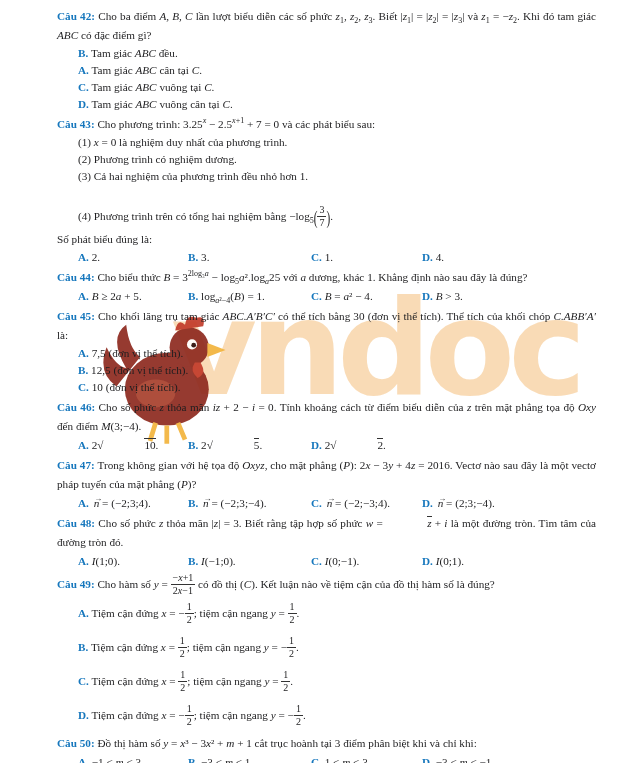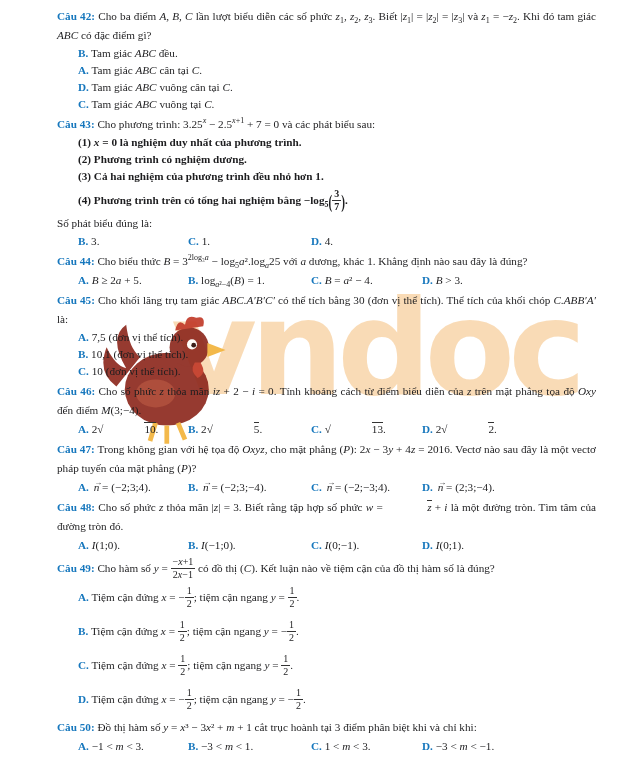--- a/index.html
+++ b/index.html
@@ -11,22 +11,22 @@
         font-family:"DejaVu Sans",sans-serif;font-weight:bold;font-size:132px;line-height:1;
         letter-spacing:-7px;color:rgba(246,197,137,0.62);user-select:none;text-align:center;}
   .mascot{position:absolute;left:94px;top:308px;width:140px;height:140px;z-index:1;opacity:.92;}
   .content{position:relative;z-index:2;}
   .q{margin-bottom:2px;}
   .qt{line-height:19px;text-align:justify;}
   .qlabel{color:#1677bd;font-weight:bold;margin-top:24px;}
   .okey{color:#1677bd;font-weight:bold;}
   .opt{line-height:17px;padding-left:21px;}
   .opt.tall{padding:5px 0 5px 21px;}
-  .stmt{line-height:17px;padding-left:21px;text-align:justify;font-weight:bold;}
-  .stmt.tall{padding:3px 0 3px 21px;}
+  .stmt{line-height:17px;padding-left:21px;text-align:justify;}
+  .stmt.tall{padding:3px 0 3px 21px;margin-top:16px;}
   .footer-line{line-height:17px;}
   .orow{display:grid;grid-template-columns:110px 123px 111px 1fr;padding-left:21px;line-height:18px;}
   sup{font-size:8px;line-height:0;vertical-align:super;}
   sub{font-size:8px;line-height:0;vertical-align:sub;}
   .frac{display:inline-block;vertical-align:-0.55em;text-align:center;font-size:10px;line-height:1.15;}
   .frac .fn{display:block;border-bottom:1px solid #333;padding:0 2px;}
   .frac .fd{display:block;padding:0 2px;}
   .ol{border-top:1px solid #333;margin-left:41px;}
   .vec{position:relative;font-style:italic;margin-left:2px;}
   .vec::before{content:"→";position:absolute;left:8%;top:-7px;font-size:8px;letter-spacing:0;}
@@ -52,61 +52,61 @@
     <circle cx="71.2" cy="26.6" r="1.7" fill="#2b0f0c"></circle>
     <path d="M44 82 l-4 13 M52 84 l0 13 M60 82 l5 12" stroke="#f2b43c" stroke-width="3.4" fill="none"></path>
   </svg>
 
   <div class="content">
 
     <div class="q">
       <p class="qt"><span class="qlabel">Câu 42:</span> <span>Cho ba điểm <i>A, B, C</i> lần lượt biểu diễn các số phức <i>z</i><sub>1</sub>, <i>z</i><sub>2</sub>, <i>z</i><sub>3</sub>. Biết |<i>z</i><sub>1</sub>| = |<i>z</i><sub>2</sub>| = |<i>z</i><sub>3</sub>| và <i>z</i><sub>1</sub> = −<i>z</i><sub>2</sub>. Khi đó tam giác <i>ABC</i> có đặc điểm gì?</span></p>
       <div class="opt"><span class="okey">B.</span> <span>Tam giác <i>ABC</i> đều.</span></div>
       <div class="opt"><span class="okey">A.</span> <span>Tam giác <i>ABC</i> cân tại <i>C</i>.</span></div>
+      <div class="opt"><span class="okey">C.</span> <span>Tam giác <i>ABC</i> vuông tại <i>C</i>.</span></div>
       <div class="opt"><span class="okey">D.</span> <span>Tam giác <i>ABC</i> vuông cân tại <i>C</i>.</span></div>
-      <div class="opt"><span class="okey">C.</span> <span>Tam giác <i>ABC</i> vuông tại <i>C</i>.</span></div>
     </div>
 
     <div class="q">
       <p class="qt"><span class="qlabel">Câu 43:</span> <span>Cho phương trình: 3.25<sup><i>x</i></sup> − 2.5<sup><i>x</i>+1</sup> + 7 = 0 và các phát biểu sau:</span></p>
       <div class="stmt">(1) <i>x</i> = 0 là nghiệm duy nhất của phương trình.</div>
       <div class="stmt">(2) Phương trình có nghiệm dương.</div>
       <div class="stmt">(3) Cả hai nghiệm của phương trình đều nhỏ hơn 1.</div>
       <div class="stmt tall">(4) Phương trình trên có tổng hai nghiệm bằng −log<sub>5</sub><span class="bigp">(</span><span class="frac"><span class="fn">3</span><span class="fd">7</span></span><span class="bigp">)</span>.</div>
       <div class="footer-line">Số phát biểu đúng là:</div>
       <div class="orow">
+        <span><span class="okey">A.</span> <span>2.</span></span>
         <span><span class="okey">B.</span> <span>3.</span></span>
         <span><span class="okey">C.</span> <span>1.</span></span>
         <span><span class="okey">D.</span> <span>4.</span></span>
       </div>
     </div>
 
     <div class="q">
       <p class="qt"><span class="qlabel">Câu 44:</span> <span>Cho biểu thức <i>B</i> = 3<sup>2log₃<i>a</i></sup> − log<sub>5</sub><i>a</i>².log<sub><i>a</i></sub>25 với <i>a</i> dương, khác 1. Khẳng định nào sau đây là đúng?</span></p>
       <div class="orow">
         <span><span class="okey">A.</span> <span><i>B</i> ≥ 2<i>a</i> + 5.</span></span>
         <span><span class="okey">B.</span> <span>log<sub><i>a</i>²−4</sub>(<i>B</i>) = 1.</span></span>
         <span><span class="okey">C.</span> <span><i>B</i> = <i>a</i>² − 4.</span></span>
         <span><span class="okey">D.</span> <span><i>B</i> &gt; 3.</span></span>
       </div>
     </div>
 
     <div class="q">
       <p class="qt"><span class="qlabel">Câu 45:</span> <span>Cho khối lăng trụ tam giác <i>ABC.A′B′C′</i> có thể tích bằng 30 (đơn vị thể tích). Thể tích của khối chóp <i>C.ABB′A′</i> là:</span></p>
       <div class="opt"><span class="okey">A.</span> <span>7,5 (đơn vị thể tích).</span></div>
-      <div class="opt"><span class="okey">B.</span> <span>10,1 (đơn vị thể tích).</span></div>
+      <div class="opt"><span class="okey">B.</span> <span>12,5 (đơn vị thể tích).</span></div>
       <div class="opt"><span class="okey">C.</span> <span>10 (đơn vị thể tích).</span></div>
     </div>
 
     <div class="q">
       <p class="qt"><span class="qlabel">Câu 46:</span> <span>Cho số phức <i>z</i> thỏa mãn <i>iz</i> + 2 − <i>i</i> = 0. Tính khoảng cách từ điểm biểu diễn của <i>z</i> trên mặt phẳng tọa độ <i>Oxy</i> đến điểm <i>M</i>(3;−4).</span></p>
       <div class="orow">
         <span><span class="okey">A.</span> <span>2√<span class="ol">10</span>.</span></span>
         <span><span class="okey">B.</span> <span>2√<span class="ol">5</span>.</span></span>
-        <span><span class="okey">C.</span> <span>√<span class="ol">13</span>.</span></span>
         <span><span class="okey">D.</span> <span>2√<span class="ol">2</span>.</span></span>
       </div>
     </div>
 
     <div class="q">
       <p class="qt"><span class="qlabel">Câu 47:</span> <span>Trong không gian với hệ tọa độ <i>Oxyz</i>, cho mặt phẳng (<i>P</i>): 2<i>x</i> − 3<i>y</i> + 4<i>z</i> = 2016. Vectơ nào sau đây là một vectơ pháp tuyến của mặt phẳng (<i>P</i>)?</span></p>
       <div class="orow">
         <span><span class="okey">A.</span> <span><span class="vec">n</span> = (−2;3;4).</span></span>
         <span><span class="okey">B.</span> <span><span class="vec">n</span> = (−2;3;−4).</span></span>
         <span><span class="okey">C.</span> <span><span class="vec">n</span> = (−2;−3;4).</span></span>

